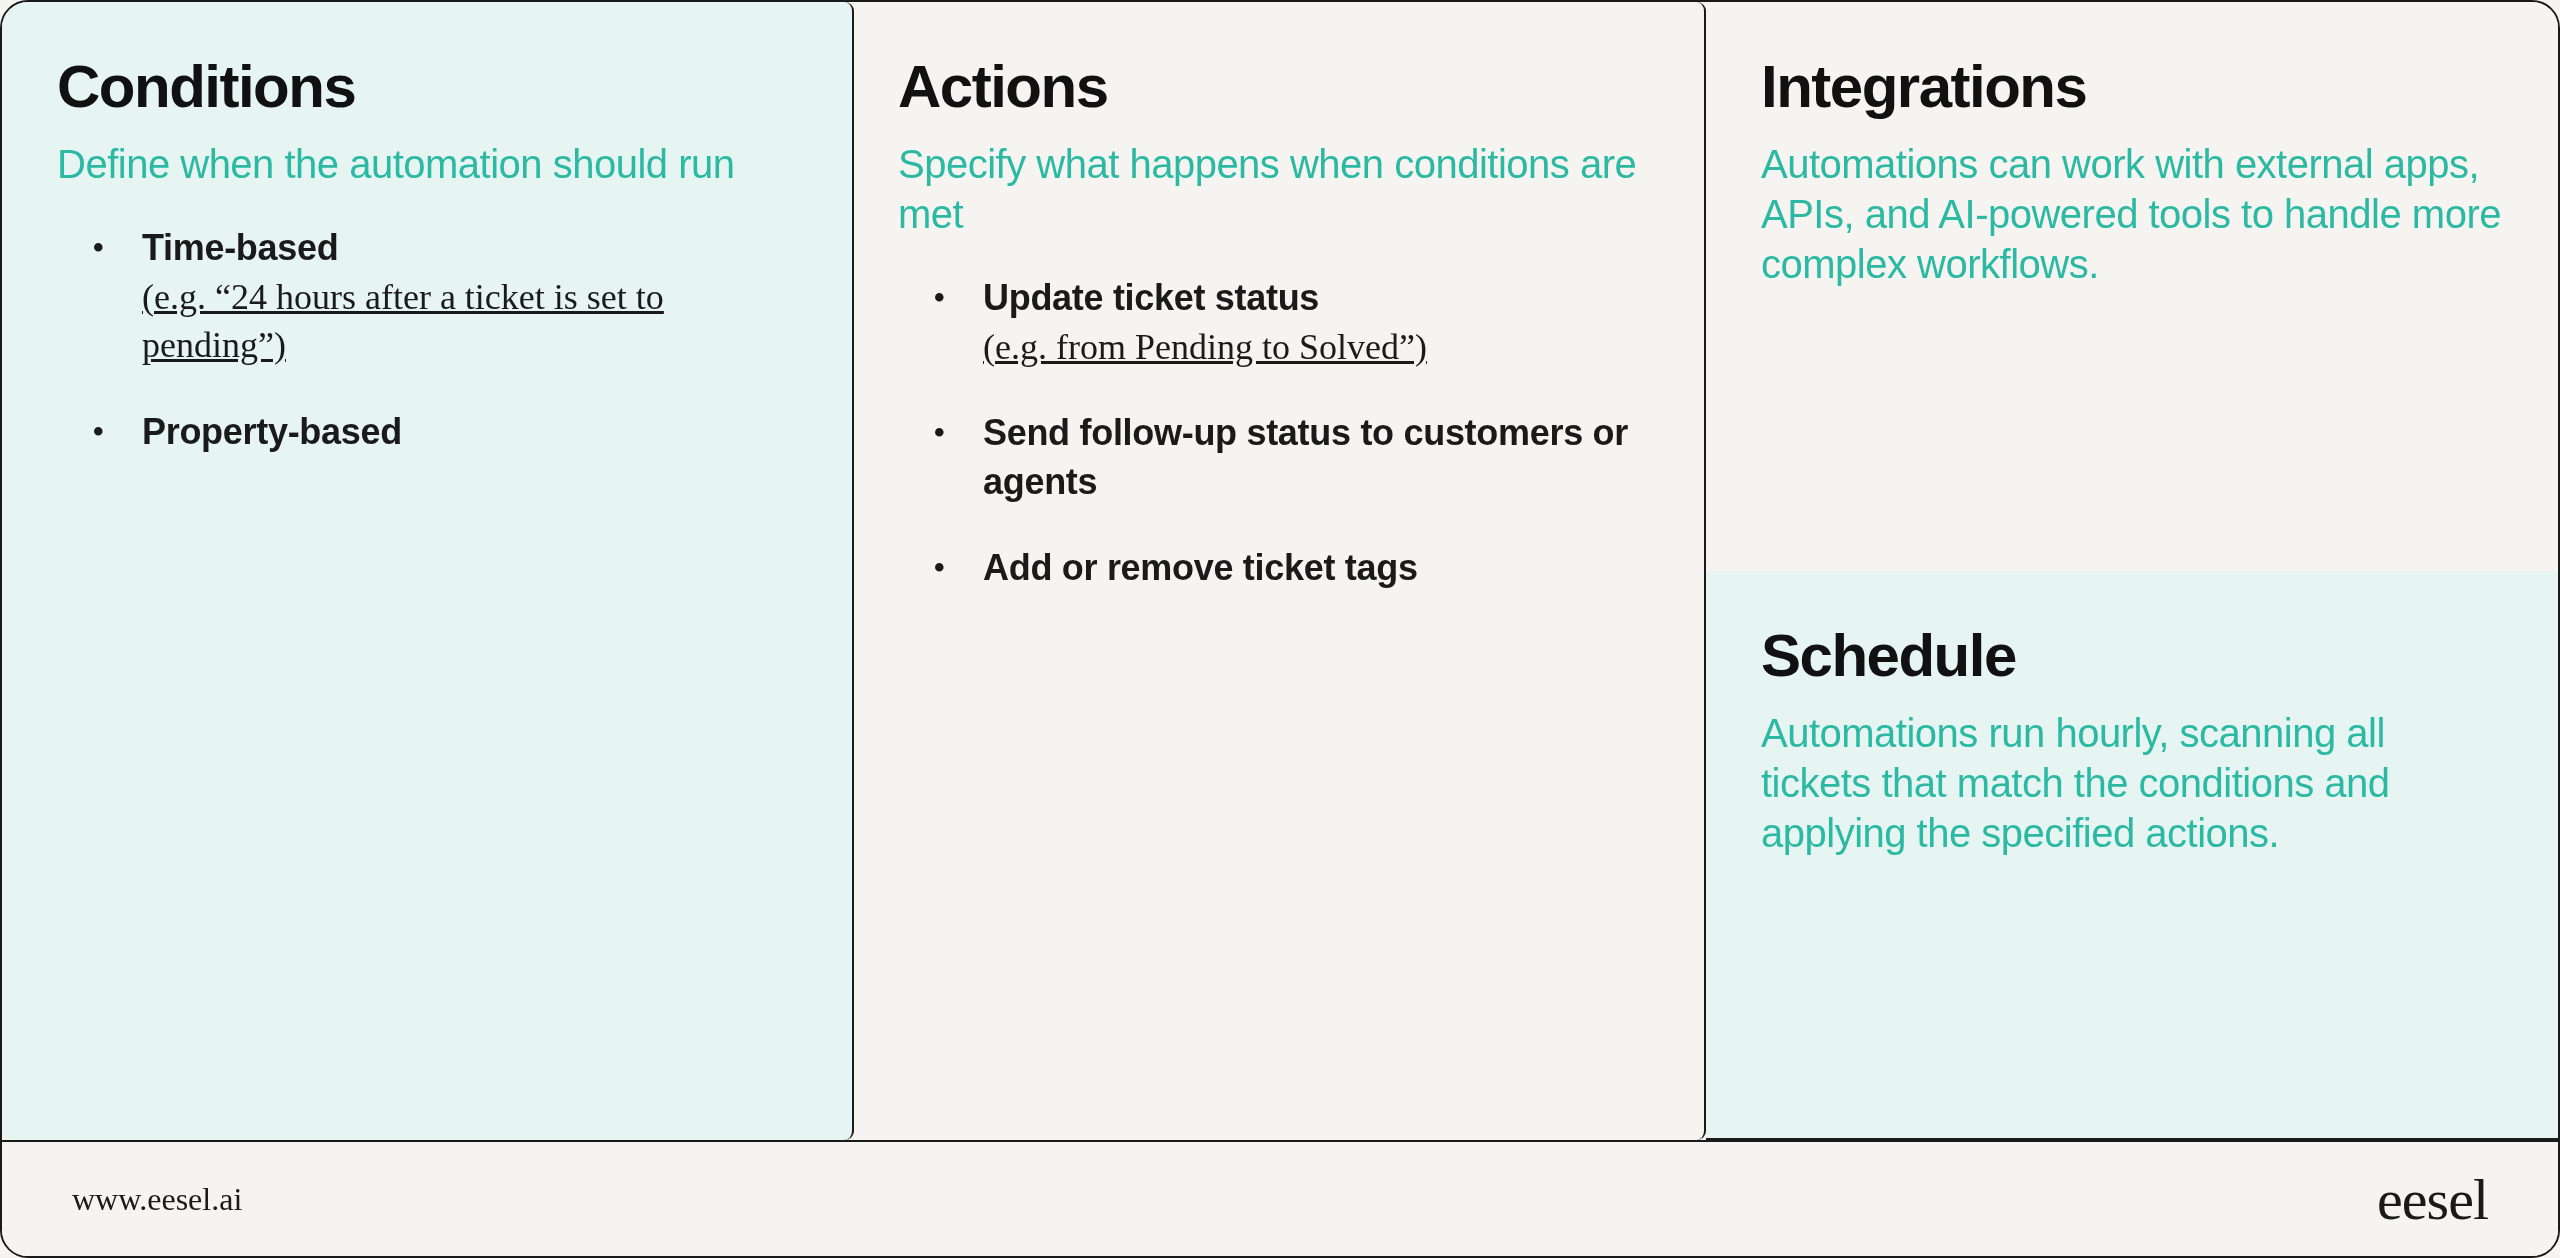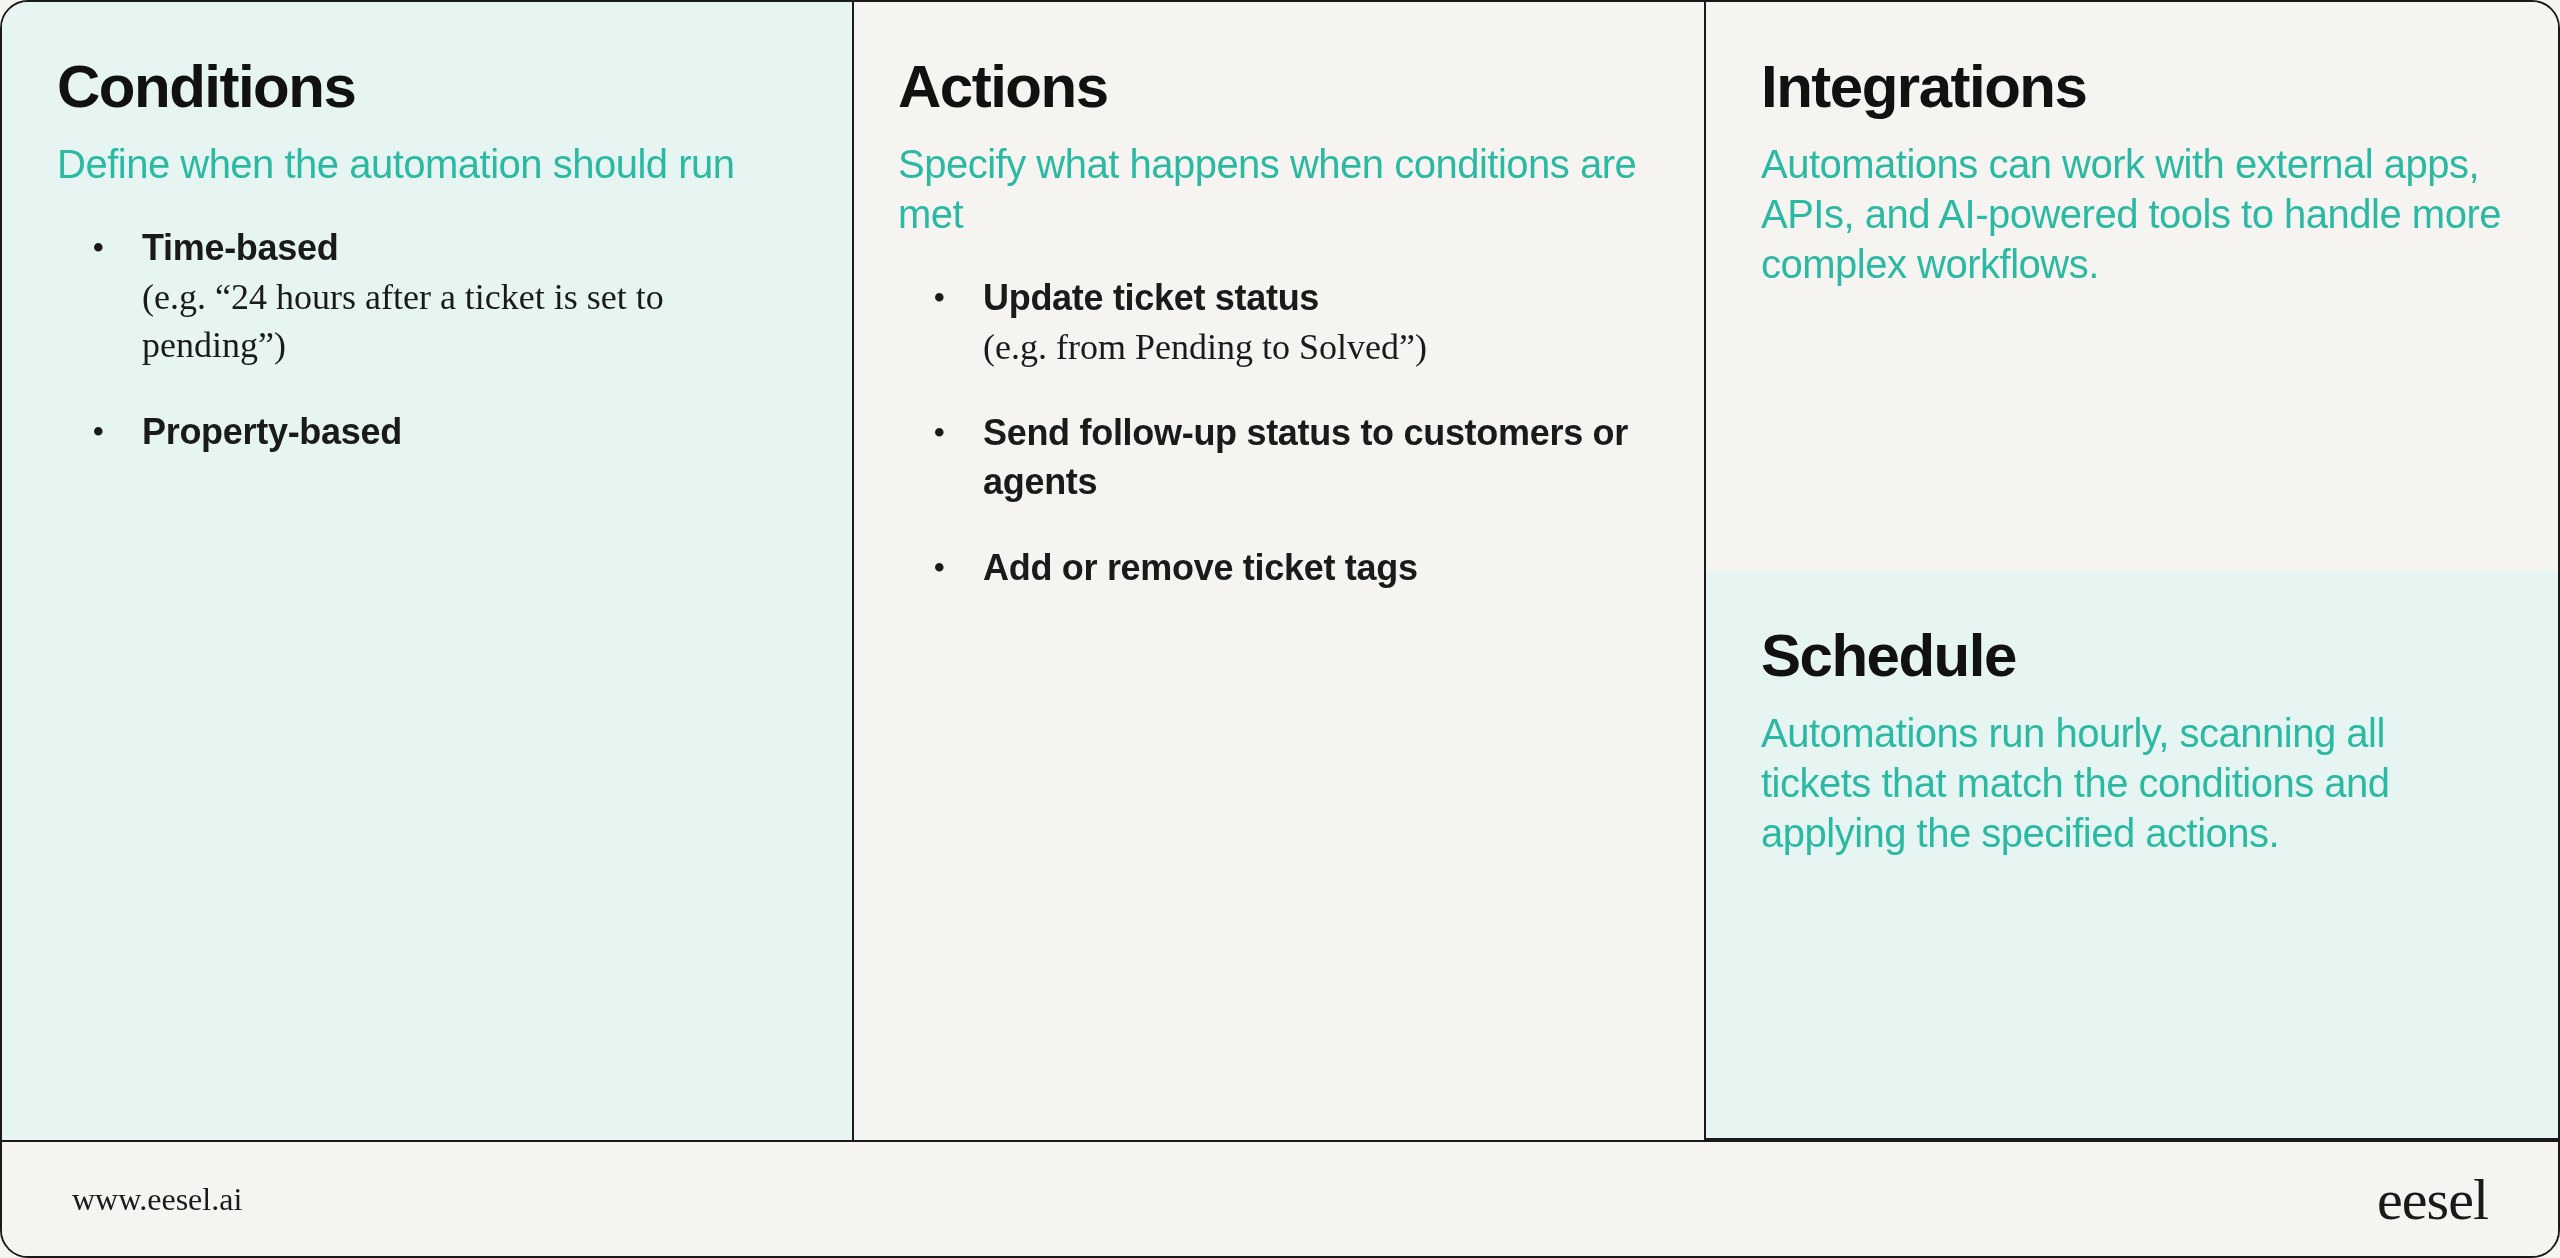--- a/index.html
+++ b/index.html
@@ -23,21 +23,21 @@
   }
   .card {
     padding: 50px 55px 40px 55px;
     border-right: 2px solid #1a1a1a;
     border-bottom: 2px solid #1a1a1a;
   }
   .card.conditions { grid-row: 1 / 3; background: #e6f5f2; }
   .card.actions    { grid-row: 1 / 3; background: #f5f4f0; padding-left: 44px; }
   .card.schedule   { background: #e6f5f2; border-right: none; }
   .card.integrations { background: #f5f4f0; border-right: none; border-bottom: none; }
-  .card.conditions, .card.actions { border-bottom: none; }
+  .card.conditions, .card.actions { border-bottom: none; border-radius: 9px; }
 
   .card h2 {
     font-size: 60px;
     font-weight: 800;
     letter-spacing: -1.5px;
     color: #111;
     margin-bottom: 18px;
   }
   .subtitle {
     font-size: 40px;
@@ -63,21 +63,21 @@
   }
   ul.items > li::before {
     content: "•";
     position: absolute;
     left: 10px;
     top: 0;
     font-size: 36px;
     color: #1a1a1a;
   }
   .item-title { font-weight: 700; display: block; font-family: -apple-system, BlinkMacSystemFont, "Segoe UI", Helvetica, Arial, sans-serif; letter-spacing: -0.3px;}
-  .item-detail { display: block; font-family: Georgia, 'Times New Roman', serif; font-weight: 400; }
+  .item-detail { display: block; font-family: Georgia, 'Times New Roman', serif; font-weight: 400; text-decoration: underline; }
 
   .footer {
     height: 116px;
     border-top: 2px solid #1a1a1a;
     background: #f5f4f0;
     display: flex;
     align-items: center;
     justify-content: space-between;
     padding: 0 70px 0 70px;
   }

